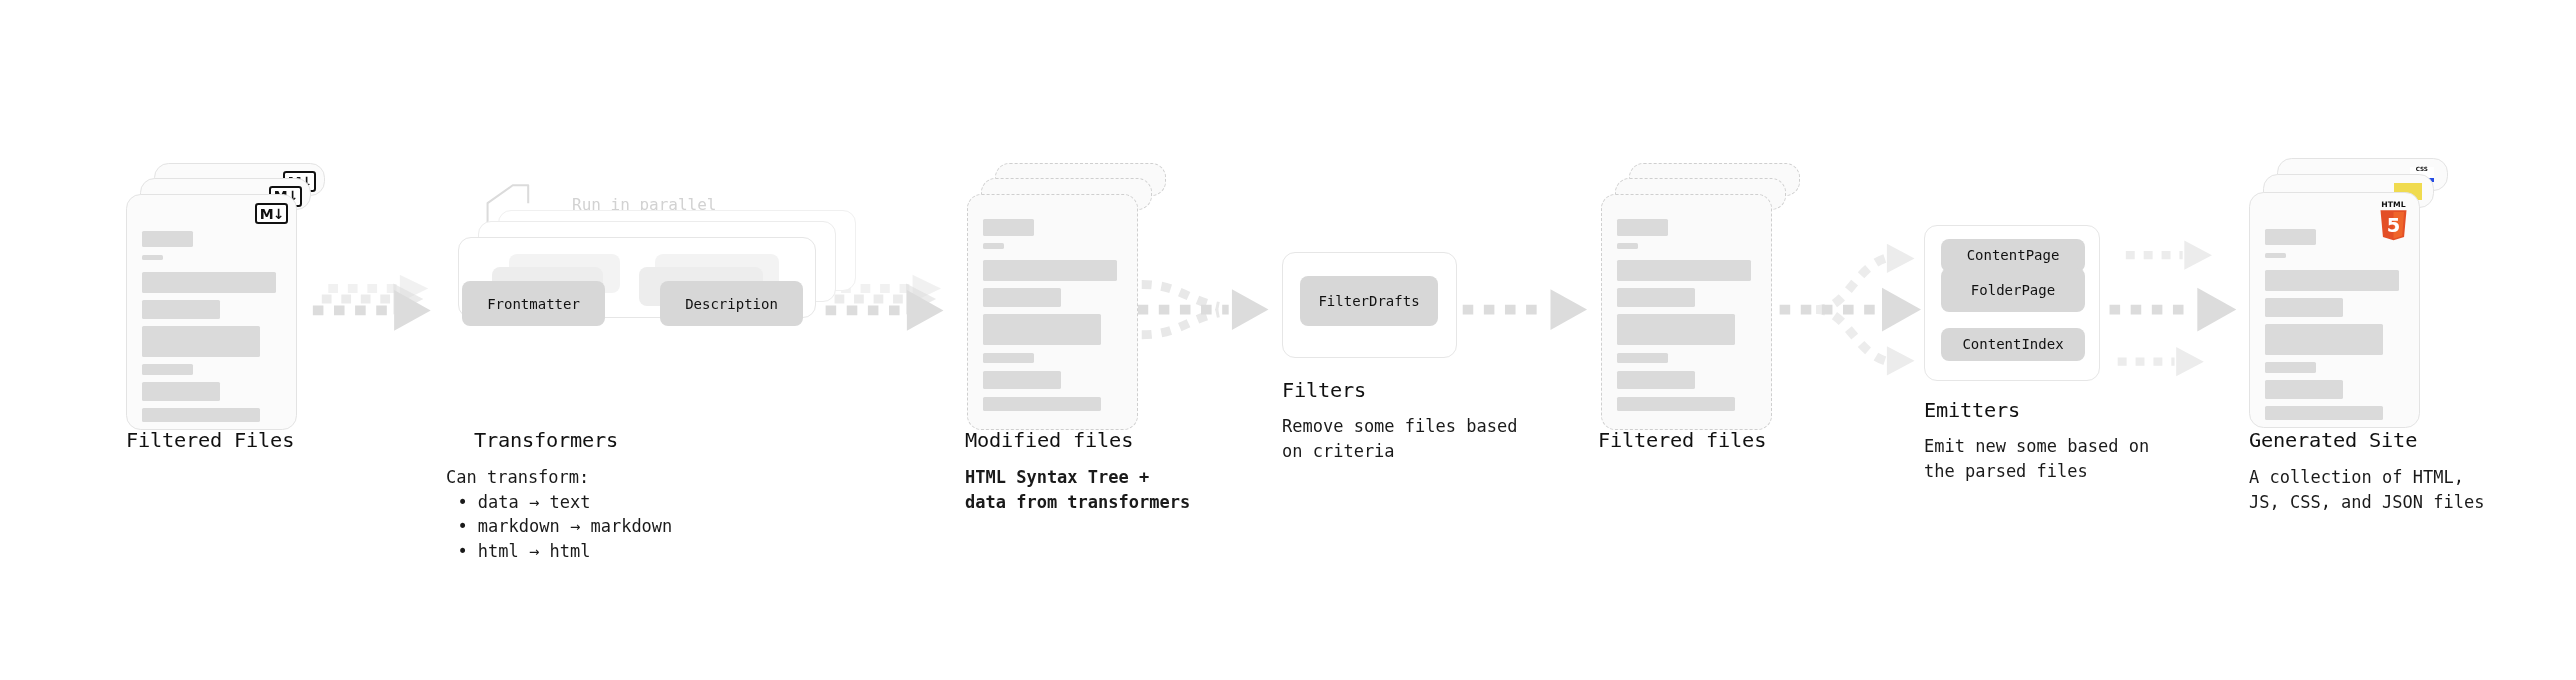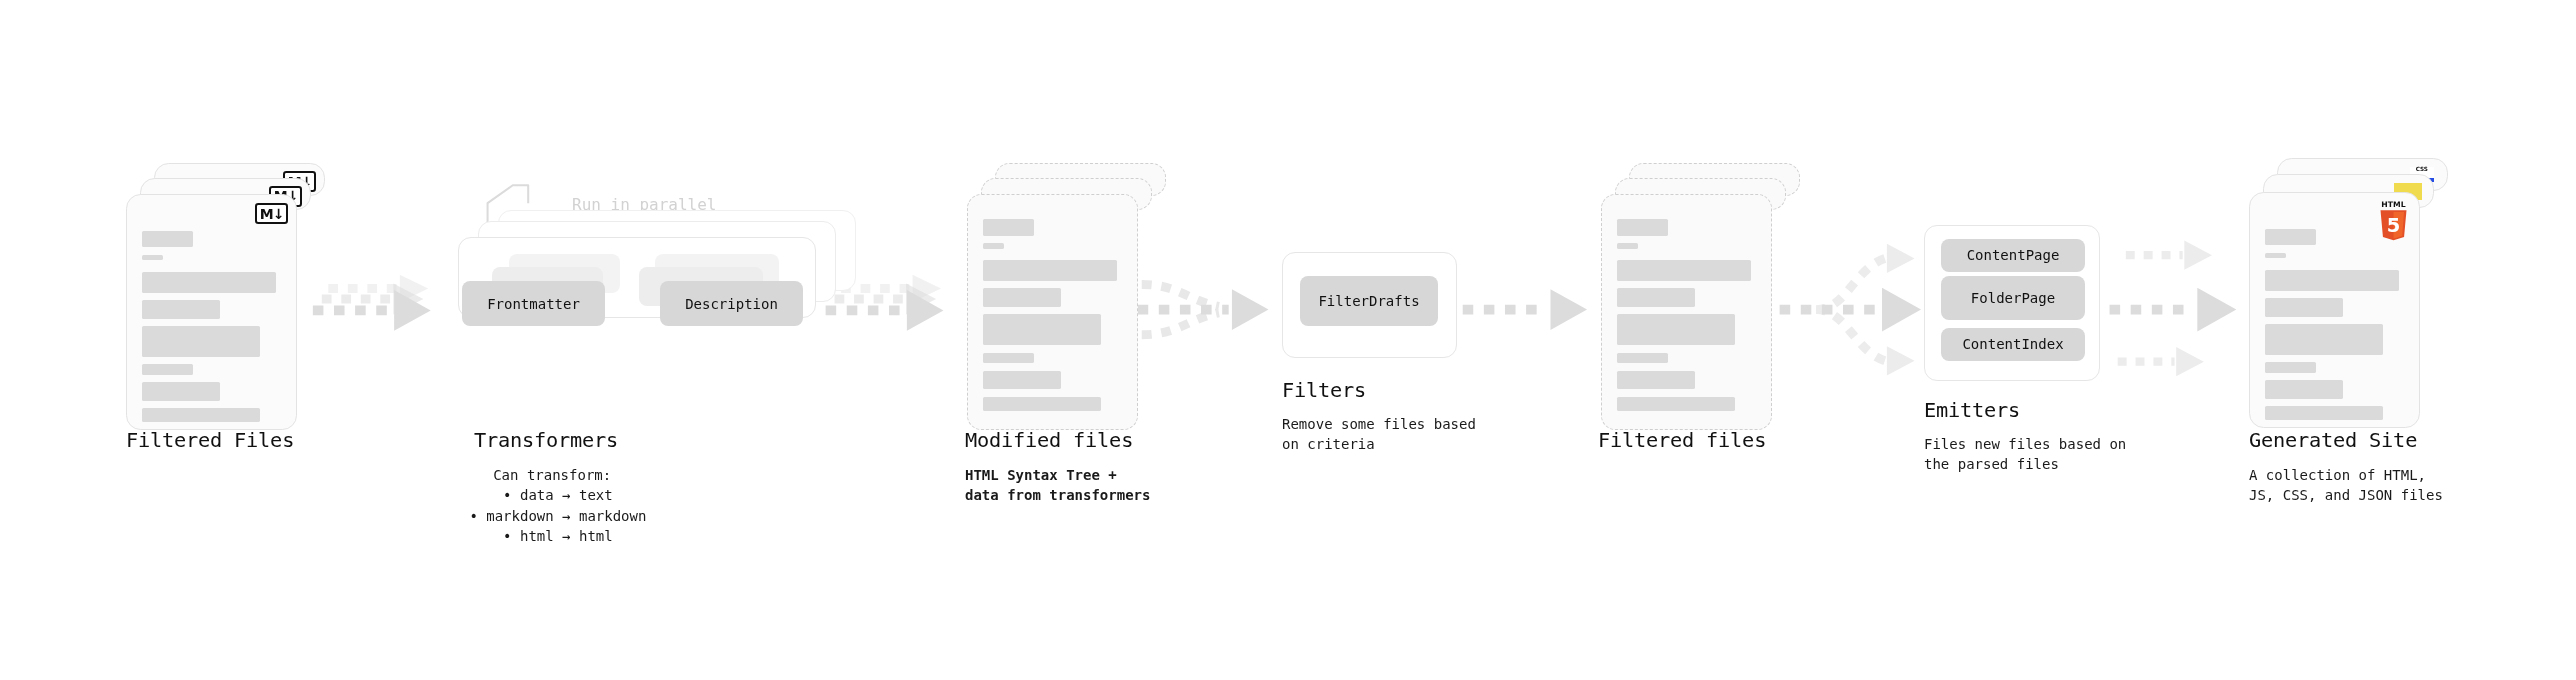--- a/index.html
+++ b/index.html
@@ -51,21 +51,21 @@
     font-family: "DejaVu Sans Mono", "Liberation Mono", monospace;
     color: #111;
     font-size: 20.3px;
     white-space: nowrap;
     letter-spacing: -0.2px;
   }
   .subcaption {
     position: absolute;
     font-family: "DejaVu Sans Mono", "Liberation Mono", monospace;
     color: #1a1a1a;
-    font-size: 14px;
+    font-size: 17px;
     line-height: 1.45;
     white-space: nowrap;
   }
 
   
   .groupbox {
     position: absolute;
     border: 1.6px solid #e6e6e6;
     border-radius: 13px;
     background: #ffffff;
@@ -220,21 +220,21 @@
   <div class="pill ghost" style="left:639px; top:267px; width:124px; height:39px;"></div>
 
   <div class="pill" style="left:462px; top:281px; width:143px; height:45px;">
     <span>Frontmatter</span>
   </div>
   <div class="pill" style="left:660px; top:281px; width:143px; height:45px;">
     <span>Description</span>
   </div>
 
   <div class="caption" style="left:474px; top:428px;">Transformers</div>
-  <div class="subcaption" style="left:458px; top:465px;text-align:center;">
+  <div class="subcaption" style="left:446px; top:465px;">
     <div>Can transform:</div>
     <div style="padding-left:11.4px;">• data → text</div>
     <div style="padding-left:11.4px;">• markdown → markdown</div>
     <div style="padding-left:11.4px;">• html → html</div>
   </div>
 
   <div class="stackwrap" style="left:967px; top:163px;">
     <div class="doccard dashed" style="left:28px; top:0px; height:32.5px;"></div>
     <div class="doccard dashed" style="left:14px; top:14.6px; height:32.5px;"></div>
     <div class="doccard dashed" style="left:0px; top:31px;">
@@ -281,29 +281,29 @@
         <div class="bar" style="width:118px;height:14px;"></div>
       </div>
     </div>
   </div>
   <div class="caption" style="left:1598px; top:428px;">Filtered files</div>
 
   <div class="groupbox" style="left:1924px; top:225px; width:176px; height:156px;"></div>
   <div class="pill" style="left:1941px; top:239px; width:144px; height:32.5px;">
     <span>ContentPage</span>
   </div>
-  <div class="pill" style="left:1941px; top:276px; width:144px; height:44px;">
+  <div class="pill" style="left:1941px; top:268px; width:144px; height:44px;">
     <span>FolderPage</span>
   </div>
   <div class="pill" style="left:1941px; top:328px; width:144px; height:32.5px;">
     <span>ContentIndex</span>
   </div>
   <div class="caption" style="left:1924px; top:398px;">Emitters</div>
   <div class="subcaption" style="left:1924px; top:434px;">
-    <div>Files new files based on</div>
+    <div>Emit new some based on</div>
     <div>the parsed files</div>
   </div>
 
   <div class="stackwrap" style="left:2249px; top:158px;">
 
     <div class="doccard" style="left:28px; top:0px; height:32.5px; overflow:hidden;">
       <div class="badge-css">
         <b>CSS</b>
         <i></i>
       </div>

